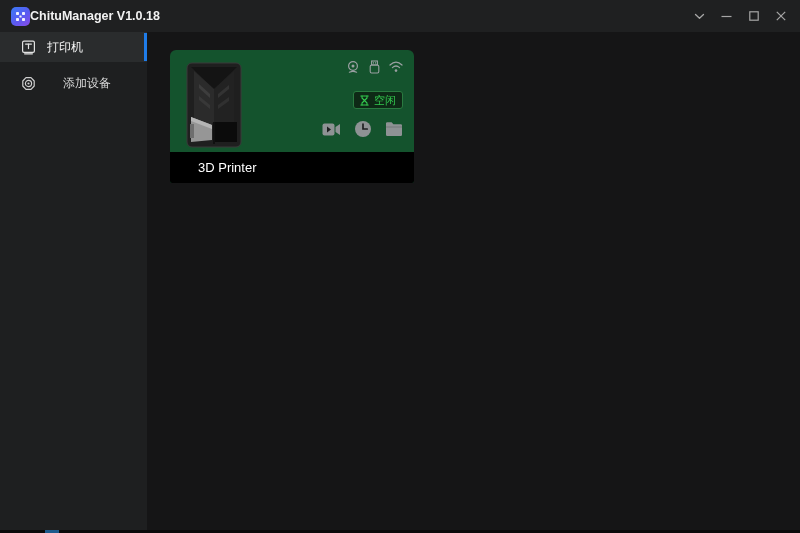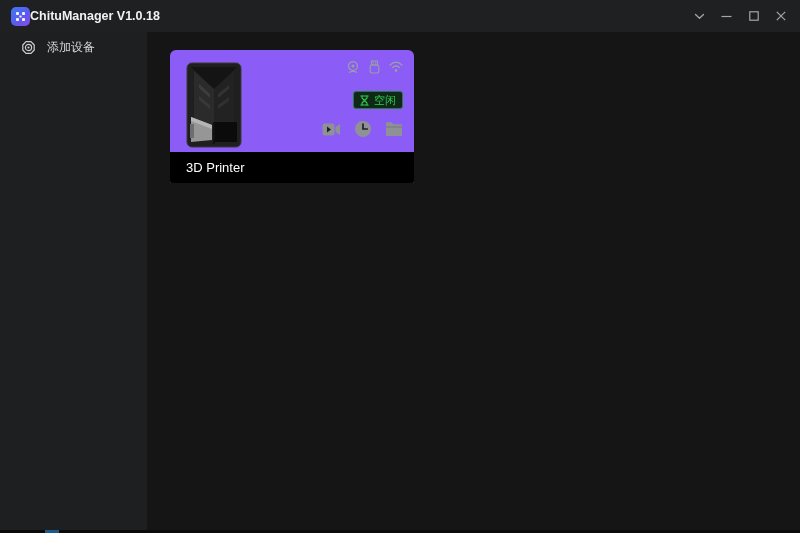--- a/index.html
+++ b/index.html
@@ -40,50 +40,50 @@
   }
   .side-item {
     height:30px; display:flex; align-items:center; position:relative;
     color:#d9d9d9; font-size:12px;
   }
   .side-item .icon { width:15px; height:15px; margin-left:21px; margin-right:11px; flex:0 0 auto; }
   .side-item.selected { background:#2a2c2d; color:#f5f5f5; }
   .side-item.selected .accent-bar {
     position:absolute; right:0; top:1px; bottom:1px; width:3px; background:#1f7ce8;
   }
-  .side-item + .side-item { margin-top:6px; }
+  .side-item + .side-item { margin-top:6px;gap:16px; }
 
   
   .main-area {
     position:absolute; left:147px; top:32px; right:0; bottom:3px;
     background:#151516;
   }
   .printer-card {
     position:absolute; left:23px; top:18px; width:244px; height:133px;
-    background:#8b5cf6; border-radius:6px 6px 2px 2px; overflow:hidden;
+    background:#14532d; border-radius:6px 6px 2px 2px; overflow:hidden;
   }
   .thumb { position:absolute; left:16px; top:12px; width:56px; height:86px; }
   .indicators {
     position:absolute; top:10px; right:11px;
     display:flex; gap:8px; align-items:center; color:#9aa0a2;
   }
   .status-badge {
     position:absolute; top:41px; right:11px; height:18px;
     display:flex; align-items:center; gap:5px; padding:0 6px;
     border:1px solid #2a7a40; border-radius:3px;
     background:#0e2916; color:#32c94e; font-size:11px;
   }
   .actions {
     position:absolute; top:70px; right:11px;
     display:flex; gap:13px; align-items:center; color:#8e9294;
   }
   .card-label {
     position:absolute; left:0; right:0; bottom:0; height:31px;
     background:#000; color:#fff; font-size:13px;
-    display:flex; align-items:center; padding-left:16px;
+    display:flex; align-items:center; padding-left:28px;
   }
 
   
   .bottom-sliver {
     position:absolute; left:0; right:0; bottom:0; height:3px; background:#0a0a0b;
   }
   .bottom-sliver .blue-bit {
     position:absolute; left:45px; width:14px; top:0; bottom:0; background:#1d5a8c;
   }
 </style>
@@ -123,20 +123,34 @@
     <div class="win-btn">
       <svg width="10" height="10" viewBox="0 0 10 10">
         <line x1="0.8" y1="0.8" x2="9.2" y2="9.2" stroke="#a6a6a6" stroke-width="1.2"></line>
         <line x1="9.2" y1="0.8" x2="0.8" y2="9.2" stroke="#a6a6a6" stroke-width="1.2"></line>
       </svg>
     </div>
   </div>
 </div>
 
 <div class="sidebar">
+  <div class="side-item selected">
+    <span class="icon">
+      <svg width="15" height="15" viewBox="0 0 15 15">
+        <g fill="none" stroke="#e2e2e2" stroke-width="1.2" stroke-linecap="round">
+          <rect x="1.6" y="1.2" width="11.8" height="11.2" rx="1.4"></rect>
+          <line x1="4.6" y1="4.1" x2="10.4" y2="4.1"></line>
+          <line x1="7.5" y1="4.1" x2="7.5" y2="8.6"></line>
+          <line x1="3.6" y1="13.8" x2="11.4" y2="13.8"></line>
+        </g>
+      </svg>
+    </span>
+    <span>打印机</span>
+    <span class="accent-bar"></span>
+  </div>
 
   <div class="side-item">
     <span class="icon">
       <svg width="15" height="15" viewBox="0 0 15 15">
         <g fill="none" stroke="#cfcfcf" stroke-width="1.2" stroke-linejoin="round">
           <polygon points="5.0,1.6 10.0,1.6 13.2,5.0 13.2,10.0 10.0,13.4 5.0,13.4 1.8,10.0 1.8,5.0"></polygon>
           <circle cx="7.5" cy="7.5" r="3.1"></circle>
         </g>
         <circle cx="7.5" cy="7.5" r="1.1" fill="#cfcfcf"></circle>
       </svg>

